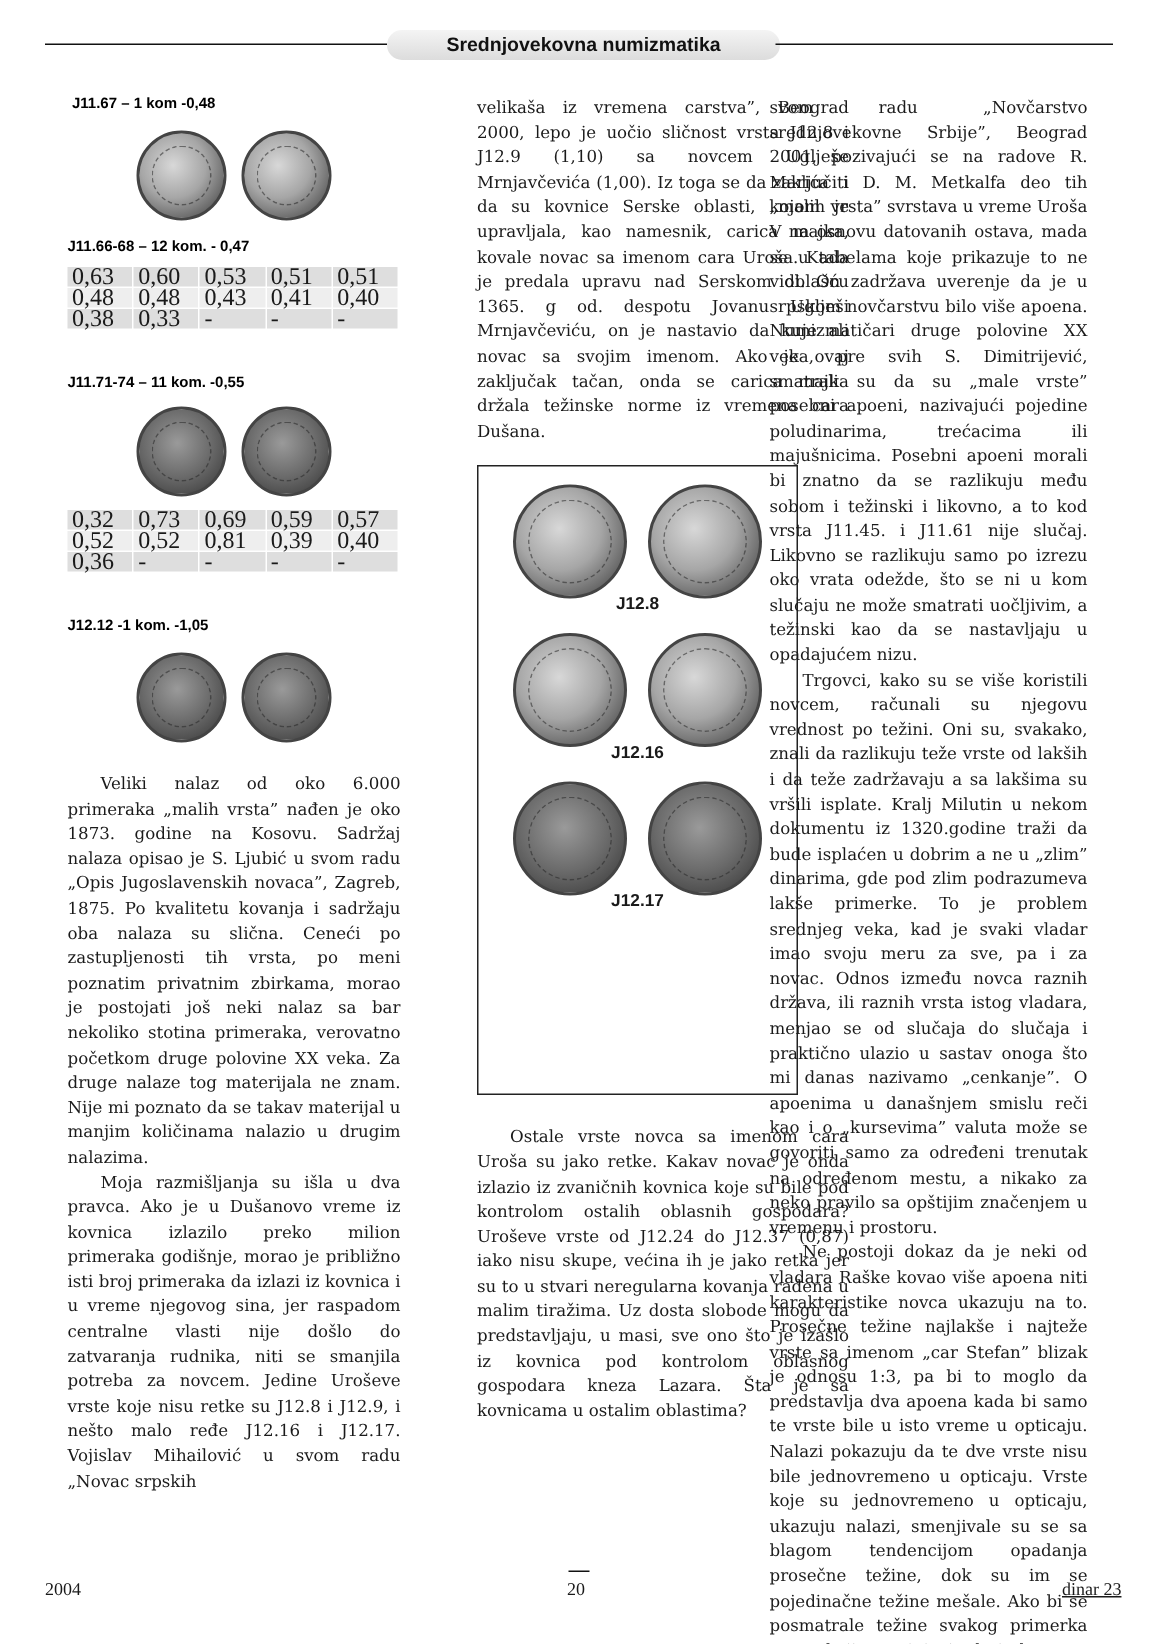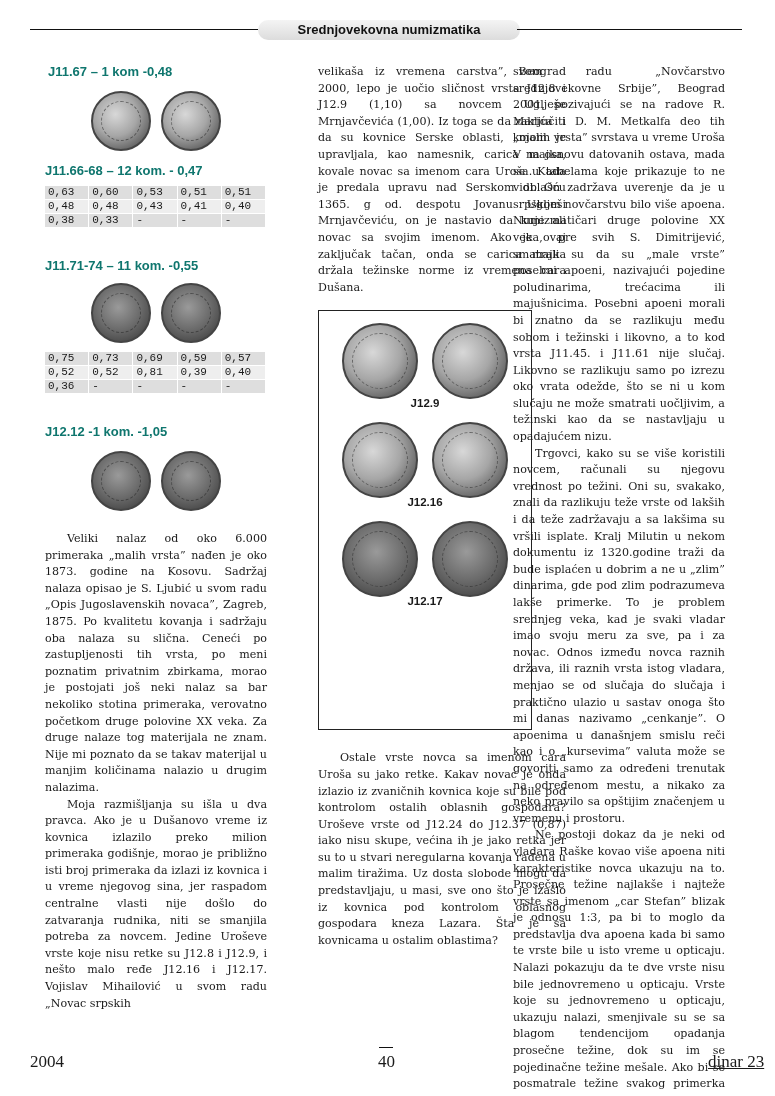--- a/index.html
+++ b/index.html
@@ -15,48 +15,48 @@
     border-radius: 10px; background: linear-gradient(#f4f4f4, #dcdcdc);
     font-family: "Liberation Sans", sans-serif; font-weight: bold; font-size: 13px;
     text-align: center; line-height: 20px; color: #111; }
 
   
   .col { position: absolute; top: 64px; }
   .col1 { left: 45px; width: 222px; }
   .col2 { left: 281px; width: 248px; margin-left: 37px; }
   .col3 { left: 513px; width: 212px; }
 
-  .heading { font-family: "Liberation Sans", sans-serif; font-weight: bold; font-size: 13px; color: #0f766e; }
+  .heading { font-family: "Liberation Sans", sans-serif; font-weight: bold; font-size: 10px; color: #000000; }
   .coins { display: flex; gap: 10px; justify-content: center; margin: 8px 0 0 0; }
   .coin { width: 60px; height: 60px; border-radius: 50%;
     background: radial-gradient(circle at 40% 38%, #d8d8d8 0%, #a6a6a6 45%, #5f5f5f 80%, #3a3a3a 100%);
     border: 2px solid #444; position: relative; }
   .coin::after { content: ""; position: absolute; inset: 8px; border-radius: 50%;
     border: 1px dashed rgba(40,40,40,0.55); }
   .coin.dark { background: radial-gradient(circle at 45% 40%, #9a9a9a 0%, #6a6a6a 50%, #333 100%); }
 
   table.w { border-collapse: separate; border-spacing: 1px; width: 222px; margin-left: -1px;
-    font-family: Liberation Mono, monospace; font-size: 11px; }
+    font-family: Liberation Serif, serif; font-size: 16px; }
   table.w td { height: 13px; line-height: 13px; padding: 0 3px; width: 20%; }
   table.w tr:nth-child(odd) td { background: #dedede; }
   table.w tr:nth-child(even) td { background: #eeeeee; }
 
   p.body { font-size: 11.1px; line-height: 16.6px; text-align: justify; hyphens: manual; }
   p.indent { text-indent: 22px; }
 
   
   .figbox { border: 1px solid #222; width: 214px; height: 420px; margin-top: 14px;
     padding: 12px 0 0 0; }
   .figrow { position: relative; height: 99px; }
   .figrow .coins { margin: 0; gap: 14px; }
   .figrow .coin { width: 76px; height: 76px; }
   .figlabel { position: absolute; left: 0; right: 0; top: 74px; text-align: center;
     font-family: "Liberation Sans", sans-serif; font-weight: bold; font-size: 11.5px; }
 
-  .footer { position: absolute; top: 1052px; font-size: 17px; font-family: "Liberation Serif", serif; }
+  .footer { position: absolute; top: 1052px; font-size: 12px; font-family: "Liberation Serif", serif; }
   .footer.left { left: 30px; }
   .footer.center { left: 378px; }
   .footer.right { left: 708px; text-decoration: underline; }
   .pg-over { position: absolute; left: 379px; top: 1047px; width: 14px; height: 1px; background: #111; }
 </style>
 </head>
 <body>
 
 <div class="hdr-line left"></div>
 <div class="hdr-pill">Srednjovekovna numizmatika</div>
@@ -97,21 +97,21 @@
     </table>
 
   <div class="heading" style="margin-top:30px">J11.71-74 – 11 kom. -0,55</div>
   <div class="coins" style="margin-top:10px">
     <div class="coin dark"></div>
     <div class="coin dark"></div>
   </div>
   <table class="w" style="margin-top:8px">
     <tbody>
         <tr>
-      <td>0,75</td>
+      <td>0,32</td>
       <td>0,73</td>
       <td>0,69</td>
       <td>0,59</td>
       <td>0,57</td>
     </tr>
     <tr>
       <td>0,52</td>
       <td>0,52</td>
       <td>0,81</td>
       <td>0,39</td>
@@ -139,21 +139,21 @@
 
 <div class="col col2">
   <p class="body">velikaša iz vremena carstva”, Beograd 2000, lepo je uočio sličnost vrsta J12.8 i J12.9 (1,10) sa novcem Uglješe Mrnjavčevića (1,00). Iz toga se da zaključiti da su kovnice Serske oblasti, kojom je upravljala, kao namesnik, carica majka, kovale novac sa imenom cara Uroša. Kada je predala upravu nad Serskom oblašću 1365. g od. despotu Jovanu Uglješi Mrnjavčeviću, on je nastavio da kuje ali novac sa svojim imenom. Ako je ovaj zaključak tačan, onda se carica majka držala težinske norme iz vremena cara Dušana.</p>
 
   <div class="figbox">
     <div class="figrow">
       <div class="coins">
         <div class="coin"></div>
         <div class="coin"></div>
       </div>
-      <div class="figlabel">J12.9</div>
+      <div class="figlabel">J12.8</div>
     </div>
     <div class="figrow">
       <div class="coins">
         <div class="coin"></div>
         <div class="coin"></div>
       </div>
       <div class="figlabel">J12.16</div>
     </div>
     <div class="figrow">
       <div class="coins">
@@ -168,14 +168,14 @@
 </div>
 
 <div class="col col3">
   <p class="body">svom radu „Novčarstvo srednjovekovne Srbije”, Beograd 2001, pozivajući se na radove R. Marića i D. M. Metkalfa deo tih „malih vrsta” svrstava u vreme Uroša V na osnovu datovanih ostava, mada se u tabelama koje prikazuje to ne vidi. On zadržava uverenje da je u srpskom novčarstvu bilo više apoena. Numizmatičari druge polovine XX veka, pre svih S. Dimitrijević, smatrali su da su „male vrste” posebni apoeni, nazivajući pojedine poludinarima, trećacima ili majušnicima. Posebni apoeni morali bi znatno da se razlikuju među sobom i težinski i likovno, a to kod vrsta J11.45. i J11.61 nije slučaj. Likovno se razlikuju samo po izrezu oko vrata odežde, što se ni u kom slučaju ne može smatrati uočljivim, a težinski kao da se nastavljaju u opadajućem nizu.</p>
   <p class="body indent">Trgovci, kako su se više koristili novcem, računali su njegovu vrednost po težini. Oni su, svakako, znali da razlikuju teže vrste od lakših i da teže zadržavaju a sa lakšima su vršili isplate. Kralj Milutin u nekom dokumentu iz 1320.godine traži da bude isplaćen u dobrim a ne u „zlim” dinarima, gde pod zlim podrazumeva lakše primerke. To je problem srednjeg veka, kad je svaki vladar imao svoju meru za sve, pa i za novac. Odnos između novca raznih država, ili raznih vrsta istog vladara, menjao se od slučaja do slučaja i praktično ulazio u sastav onoga što mi danas nazivamo „cenkanje”. O apoenima u današnjem smislu reči kao i o „kursevima” valuta može se govoriti samo za određeni trenutak na određenom mestu, a nikako za neko pravilo sa opštijim značenjem u vremenu i prostoru.</p>
   <p class="body indent">Ne postoji dokaz da je neki od vladara Raške kovao više apoena niti karakteristike novca ukazuju na to. Prosečne težine najlakše i najteže vrste sa imenom „car Stefan” blizak je odnosu 1:3, pa bi to moglo da predstavlja dva apoena kada bi samo te vrste bile u isto vreme u opticaju. Nalazi pokazuju da te dve vrste nisu bile jednovremeno u opticaju. Vrste koje su jednovremeno u opticaju, ukazuju nalazi, smenjivale su se sa blagom tendencijom opadanja prosečne težine, dok su im se pojedinačne težine mešale. Ako bi se posmatrale težine svakog primerka novca koji se pripisuje da je kovan u pe-</p>
 </div>
 
 <div class="footer left">2004</div>
 <div class="pg-over"></div>
-<div class="footer center">40</div>
+<div class="footer center">20</div>
 <div class="footer right">dinar 23</div>
 
 </body></html>

